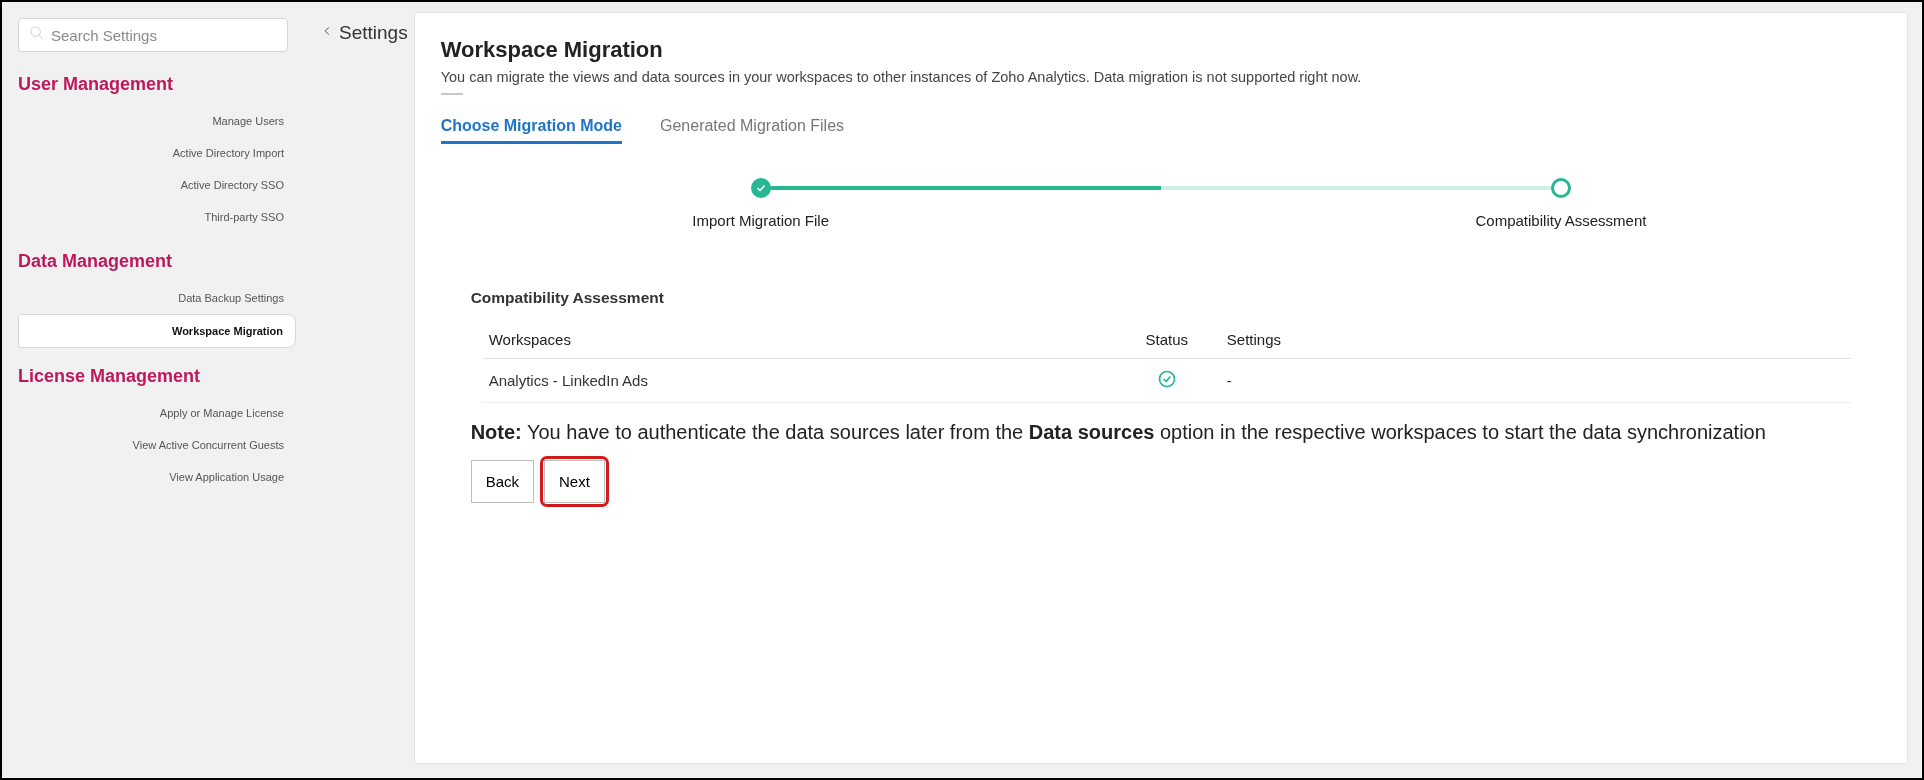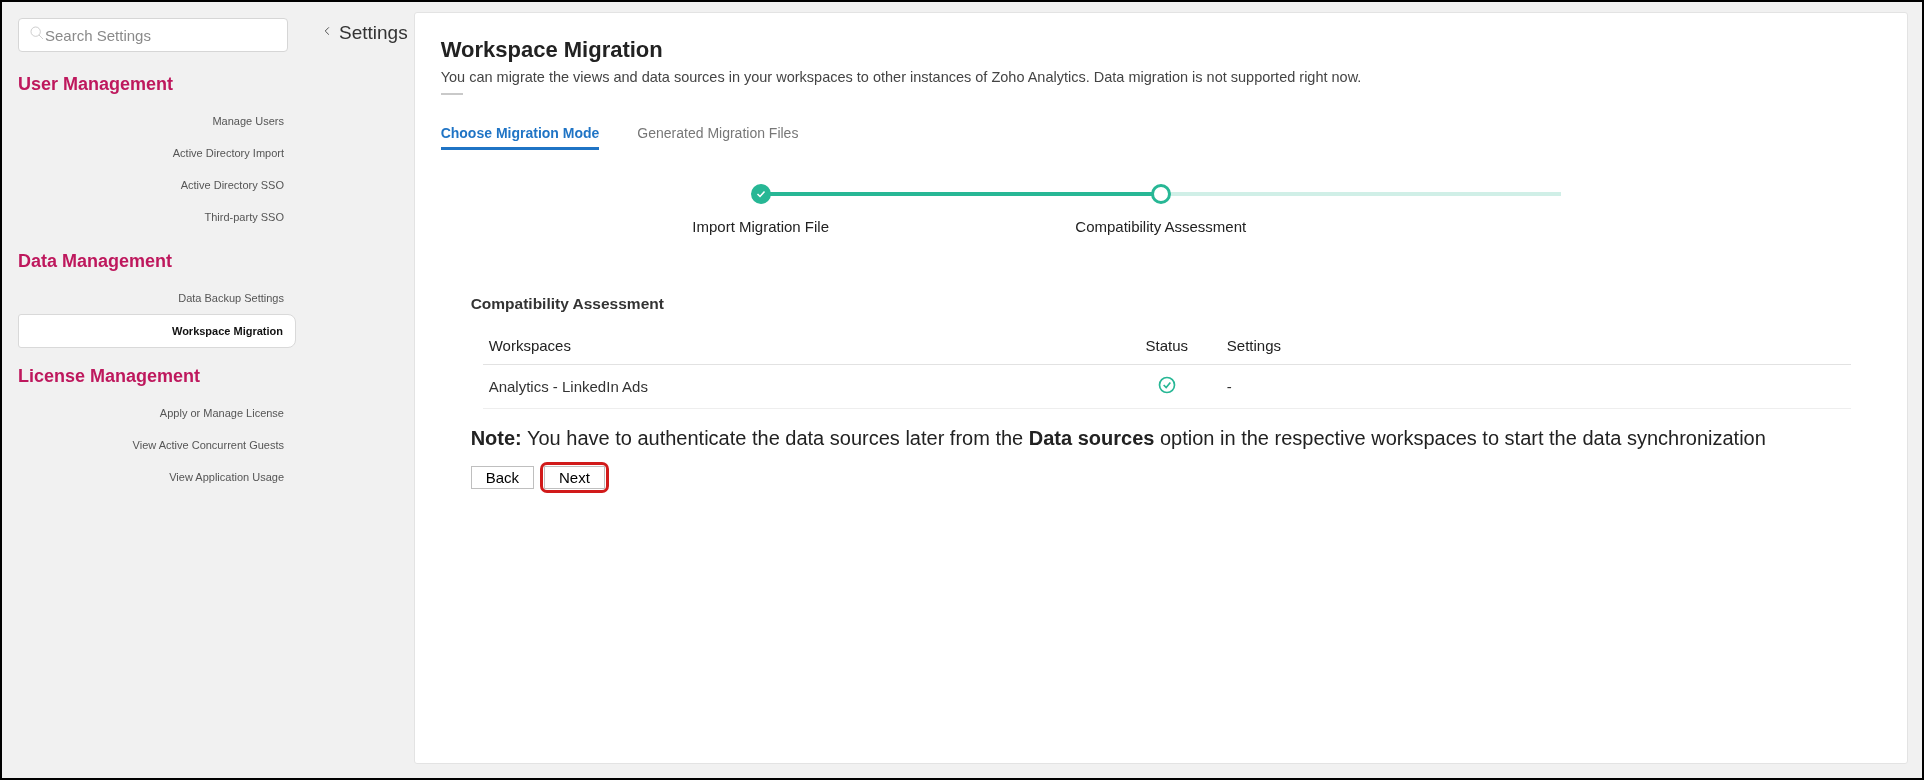--- a/index.html
+++ b/index.html
@@ -20,21 +20,21 @@
     background: #f1f1f1;
   }
   .search-box {
     width: 270px;
     background: #fff;
     border: 1px solid #d6d6d6;
     border-radius: 4px;
     padding: 6px 10px;
     display: flex;
     align-items: center;
-    gap: 0;
+    gap: 6px;
     margin-bottom: 22px;
   }
   .search-box input {
     border: none;
     outline: none;
     width: 100%;
     font-size: 15px;
     color: #333;
   }
   .search-box input::placeholder { color: #8a8a8a; }
@@ -105,34 +105,34 @@
     height: 2px;
     background: #c9c9c9;
     margin-bottom: 22px;
   }
   .tabs {
     display: flex;
     gap: 38px;
     margin-bottom: 34px;
   }
   .tab {
-    font-size: 14px;
+    font-size: 16px;
     color: #777;
     padding-bottom: 6px;
     cursor: pointer;
-    margin-top: 8px;
   }
   .tab.active {
     color: #1f74c5;
     font-weight: 600;
     border-bottom: 3px solid #1f74c5;
   }
   .stepper {
     position: relative;
     display: flex;
+    justify-content: space-between;
     align-items: center;
     margin: 0 120px 60px 120px;
   }
   .stepper-line1, .stepper-line2 {
     position: absolute;
     top: 8px;
     height: 4px;
     z-index: 0;
   }
   .stepper-line1 { left: 16.66%; right: 50%; background:#27b795; }
@@ -185,21 +185,21 @@
   .note-line b { font-weight:700; }
   .btn-row {
     display:flex;
     gap:10px;
     margin-left:30px;
   }
   .btn {
     background:#fff;
     border:1px solid #bfbfbf;
     border-radius:0;
-    padding:2px 14px;
+    padding:12px 14px;
     font-size:15px;
     cursor:pointer;
   }
   .hl-red {
     outline: 3px solid #d11a1a;
     outline-offset: 1px;
     border-radius:3px;
   }
 </style>
 </head>

